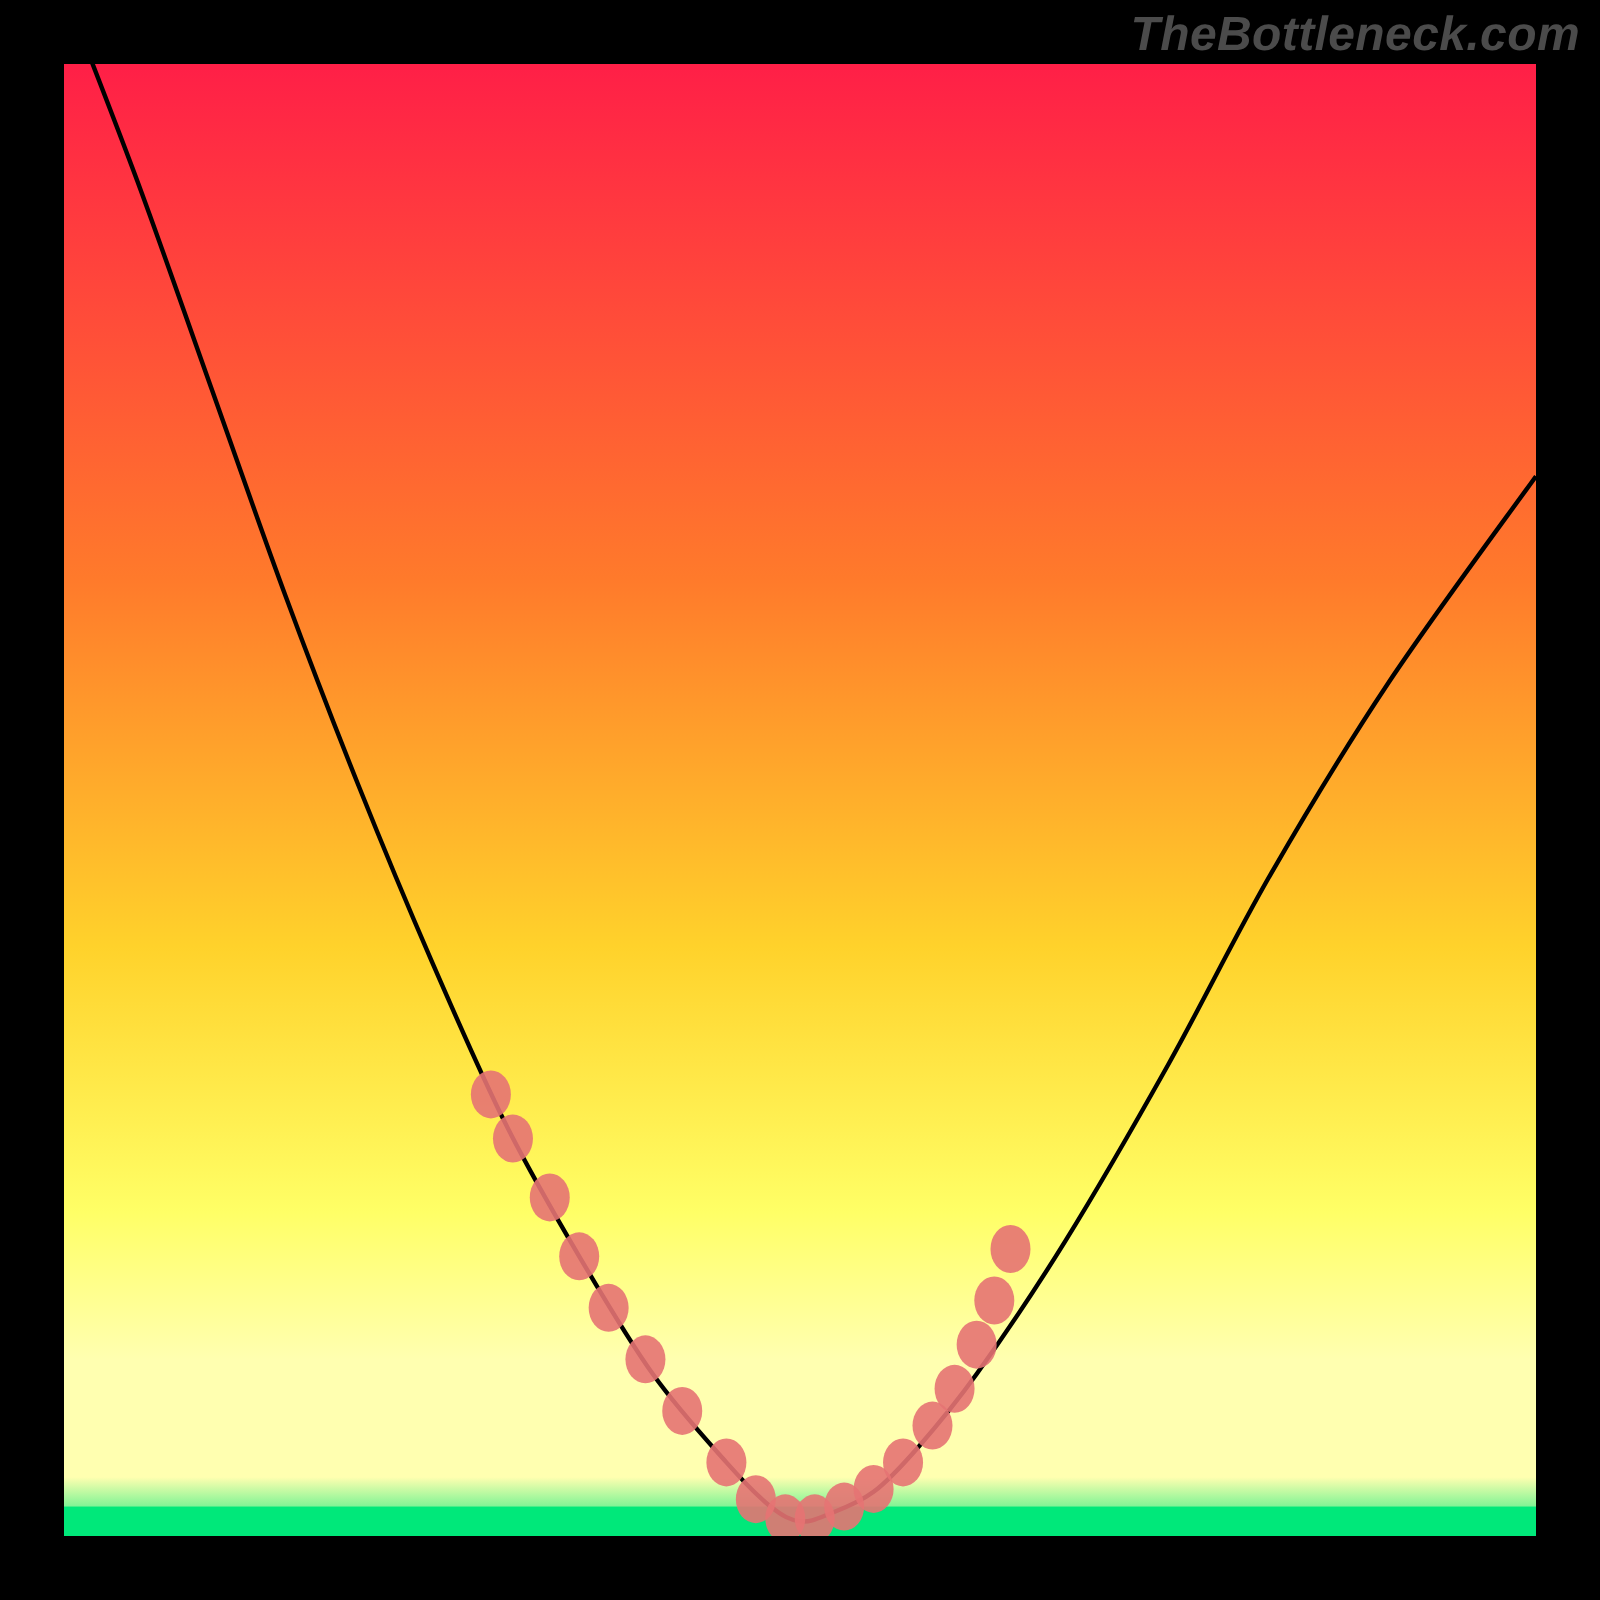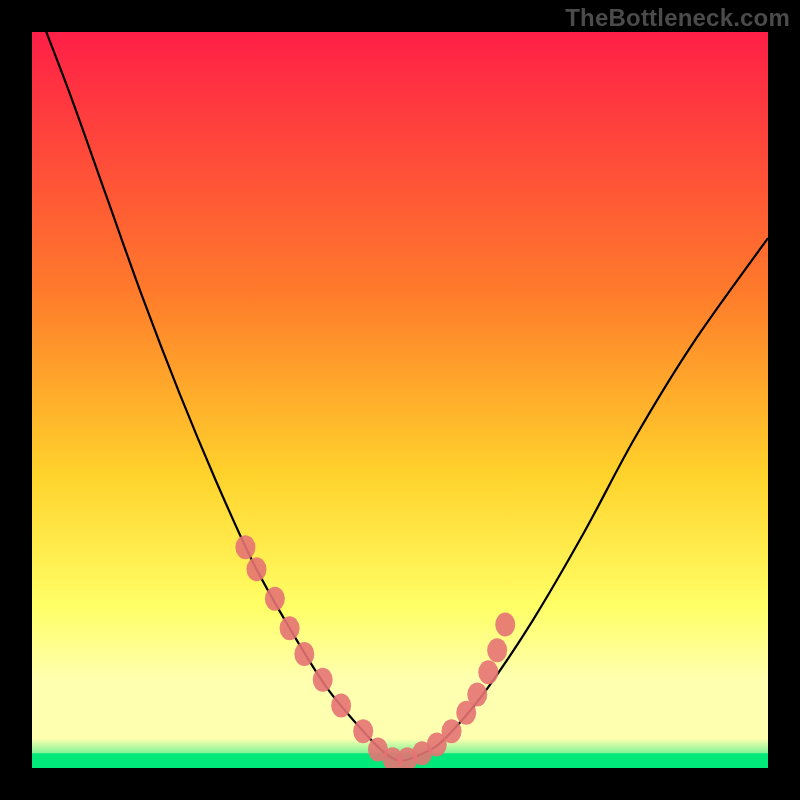--- a/index.html
+++ b/index.html
@@ -19,20 +19,21 @@
   }
   .watermark {
     position: absolute;
     top: 4px;
     right: 10px;
     color: #4b4b4b;
     font-size: 24px;
     font-weight: 600;
     letter-spacing: 0.2px;
     z-index: 5;
+    font-style: italic;
   }
   .plot-area {
     position: absolute;
     left: 32px;
     top: 32px;
     width: 736px;
     height: 736px;
     overflow: hidden;
   }
   .plot-area svg {

